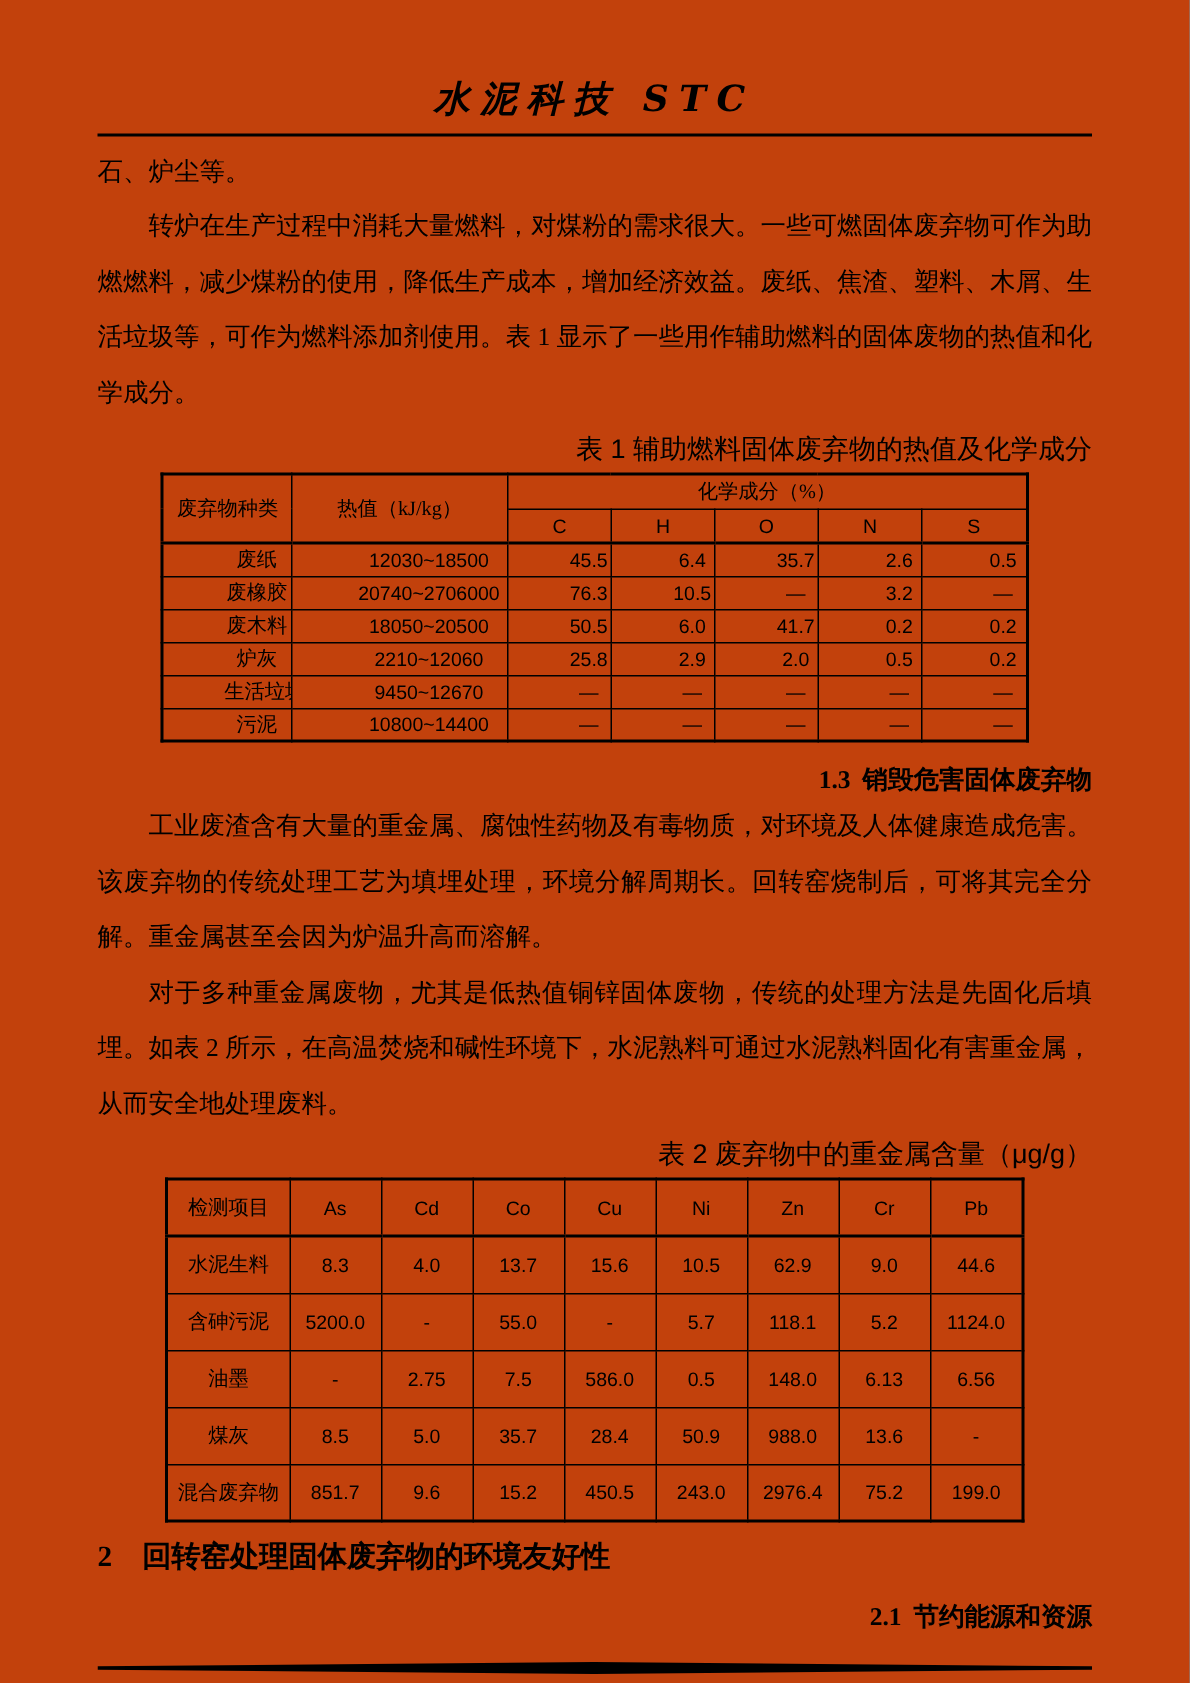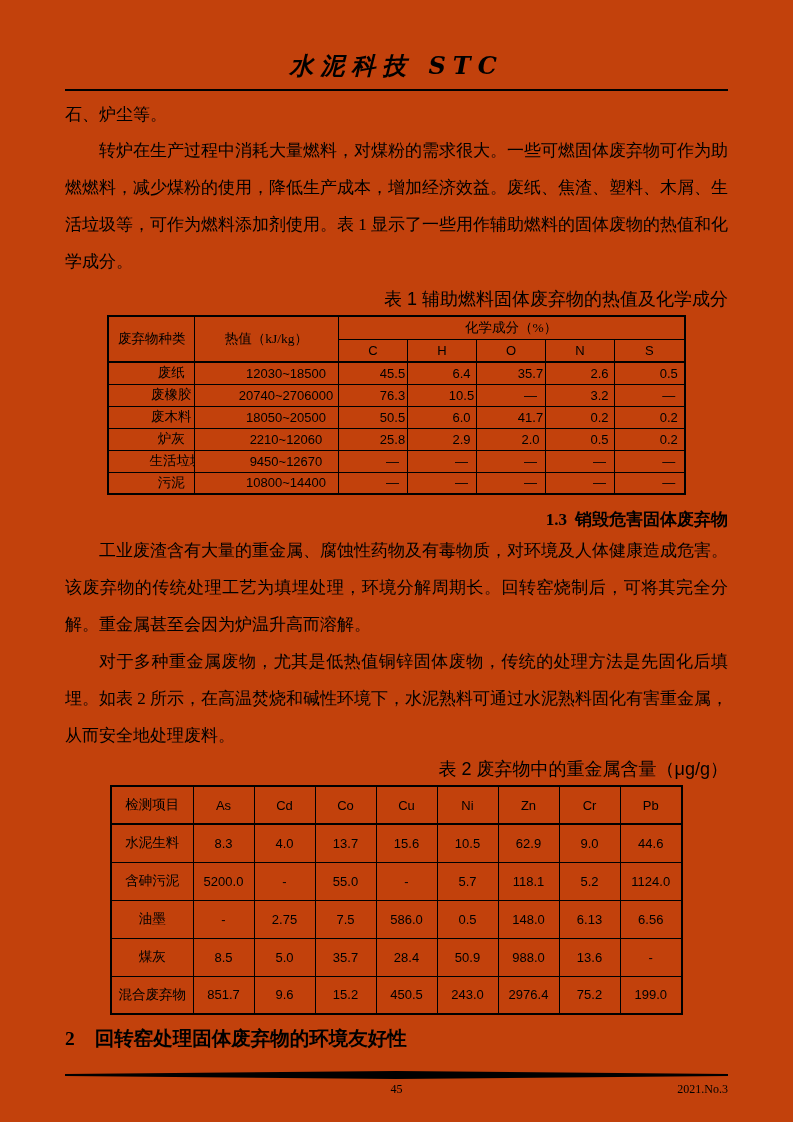--- a/index.html
+++ b/index.html
@@ -296,20 +296,23 @@
         <td>75.2</td>
         <td>199.0</td>
       </tr>
     </tbody>
   </table>
 
   <div class="heading h-main h2x">
     <span class="h-num">2</span><span>回转窑处理固体废弃物的环境友好性</span>
   </div>
 
+  <div class="heading h-sub h21">
+    <span class="h-num">2.1</span><span>节约能源和资源</span>
+  </div>
 
   <div class="page-footer">
     <div class="footer-ornament">
       <svg viewBox="0 0 663 8" preserveAspectRatio="none" aria-hidden="true">
         <polygon points="0,2.9 331,0 663,2.9 663,5.1 331,8 0,5.1" fill="#000"></polygon>
       </svg>
     </div>
     <div class="footer-meta">
       <span class="page-number">45</span>
       <span class="issue-number">2021.No.3</span>

